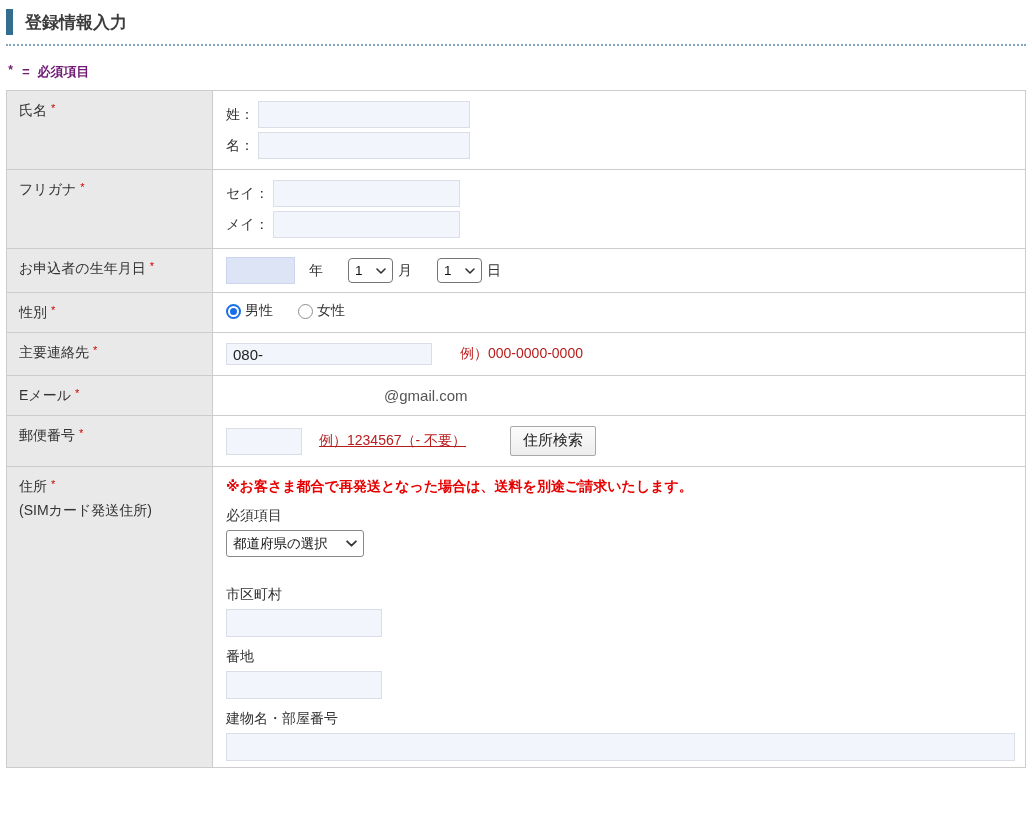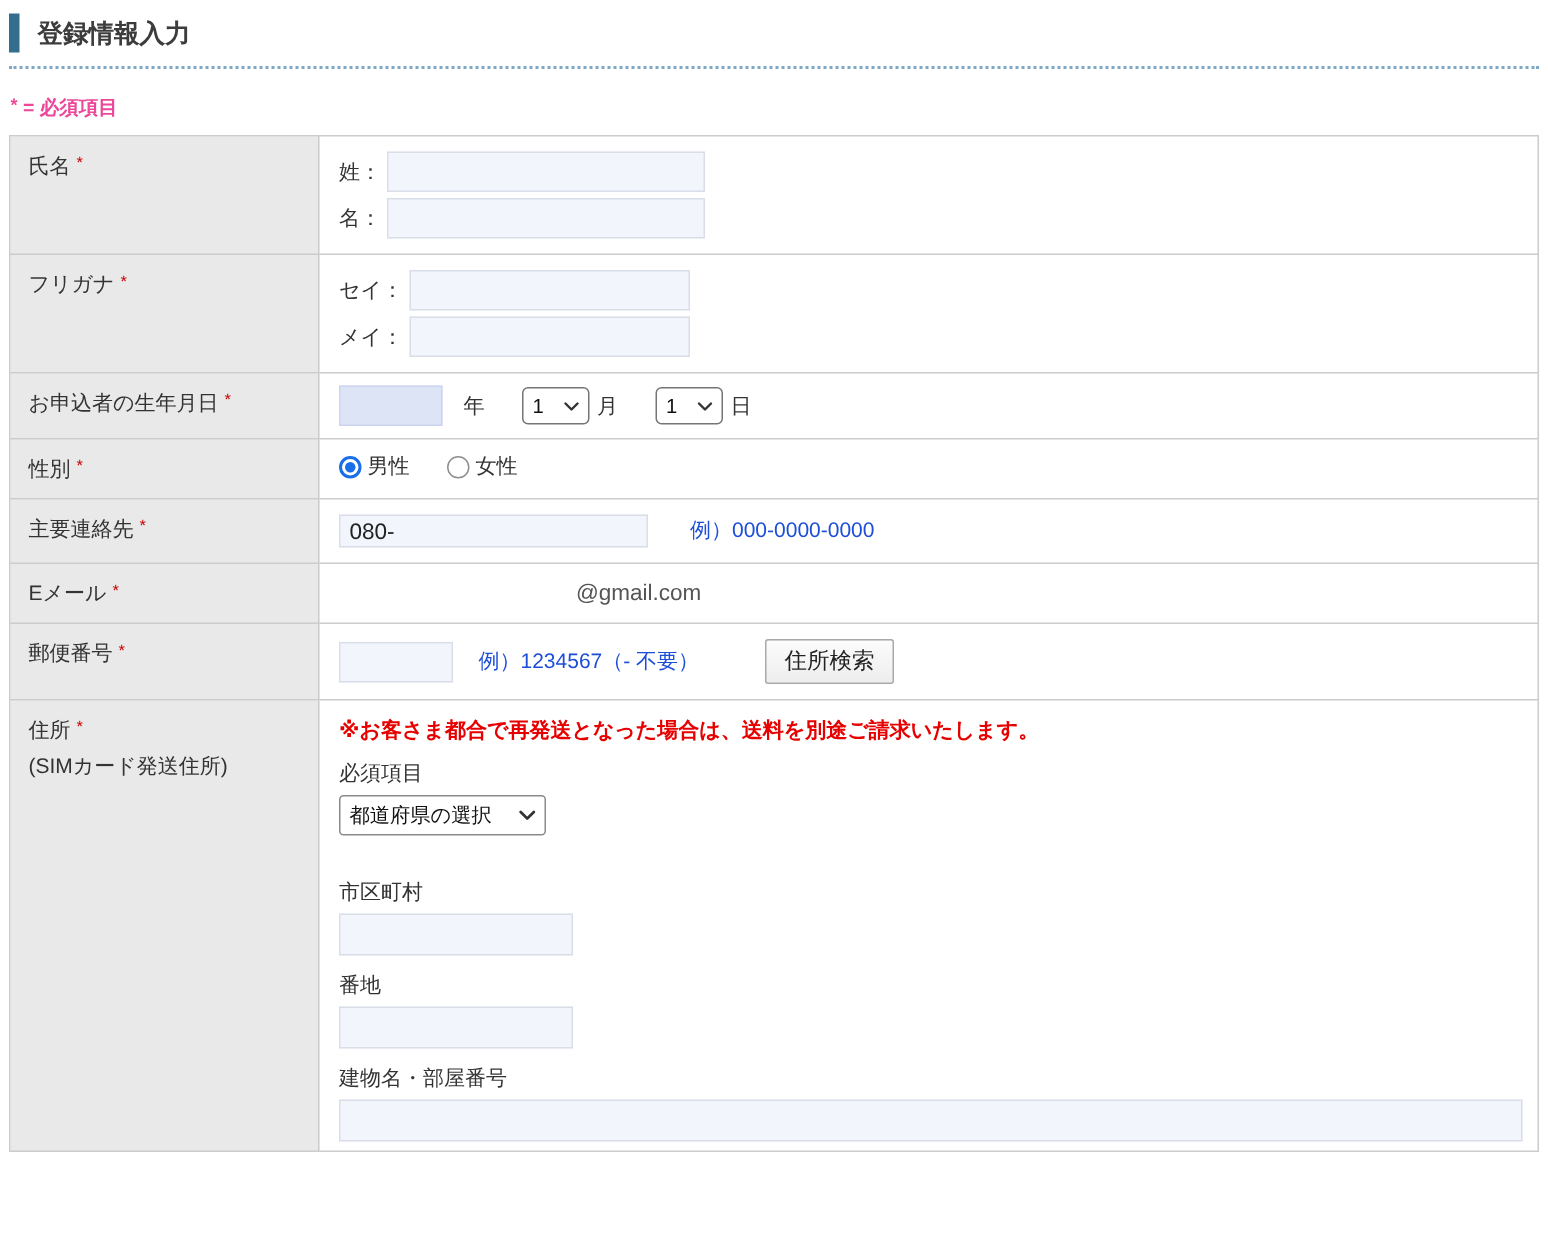--- a/index.html
+++ b/index.html
@@ -14,21 +14,21 @@
 
   
   .section-header {
     display: flex; align-items: center; gap: 12px;
     padding-bottom: 9px;
     border-bottom: 2px dotted #7fa8c4;
   }
   .accent-bar { width: 7px; height: 26px; background: #336e8e; flex: 0 0 auto; }
   .page-title { margin: 0; font-size: 17px; font-weight: bold; color: #3c3c3c; }
 
-  .required-note { color: #ec4899; font-weight: bold; font-size: 13px; margin: 17px 0 9px 1px; }
+  .required-note { color: #701a75; font-weight: bold; font-size: 13px; margin: 17px 0 9px 1px; font-family: Liberation Mono, monospace; }
   .req { color: #c00; }
   .asterisk { font-size: 11px; position: relative; top: -3px; margin-left: 4px; }
   .note-mark { font-size: 12px; position: relative; top: -2px; }
 
   
   .form-table { width: 100%; border-collapse: collapse; table-layout: fixed; }
   .form-table th {
     width: 206px; background: #e9e9e9; border: 1px solid #ccc;
     padding: 11px 6px 10px 12px; font-weight: normal; text-align: left;
     vertical-align: top; font-size: 14px; color: #333;
@@ -70,22 +70,22 @@
   .unit { margin-left: 5px; }
 
   
   .radio-group { display: flex; align-items: center; gap: 25px; padding: 3px 0 2px 0; }
   .radio-option { display: flex; align-items: center; gap: 4px; cursor: default; }
   .radio { width: 15px; height: 15px; border-radius: 50%; display: inline-block; position: relative; flex: 0 0 auto; }
   .radio.on  { border: 2px solid #1a6fe8; }
   .radio.on::after { content: ""; position: absolute; inset: 2px; border-radius: 50%; background: #1a6fe8; }
   .radio.off { border: 1.5px solid #8f8f8f; background: #fff; }
 
-  .example { color: #1d4ed8; margin-left: 28px; white-space: nowrap; }
-  .postal-example { margin-left: 17px; }
+  .example { color: #b91c1c; margin-left: 28px; white-space: nowrap; }
+  .postal-example { margin-left: 17px; text-decoration: underline; }
   .search-btn {
     margin-left: 44px; padding: 4px 12px 5px; font-size: 15px; font-family: inherit;
     color: #222; background: linear-gradient(#fcfcfc, #ededed);
     border: 1px solid #a9a9a9; border-radius: 2px; cursor: pointer;
   }
 
   .email-line { padding: 5px 0 4px; }
   .email-domain { color: #555; margin-left: 158px; font-size: 15px; }
 
   

